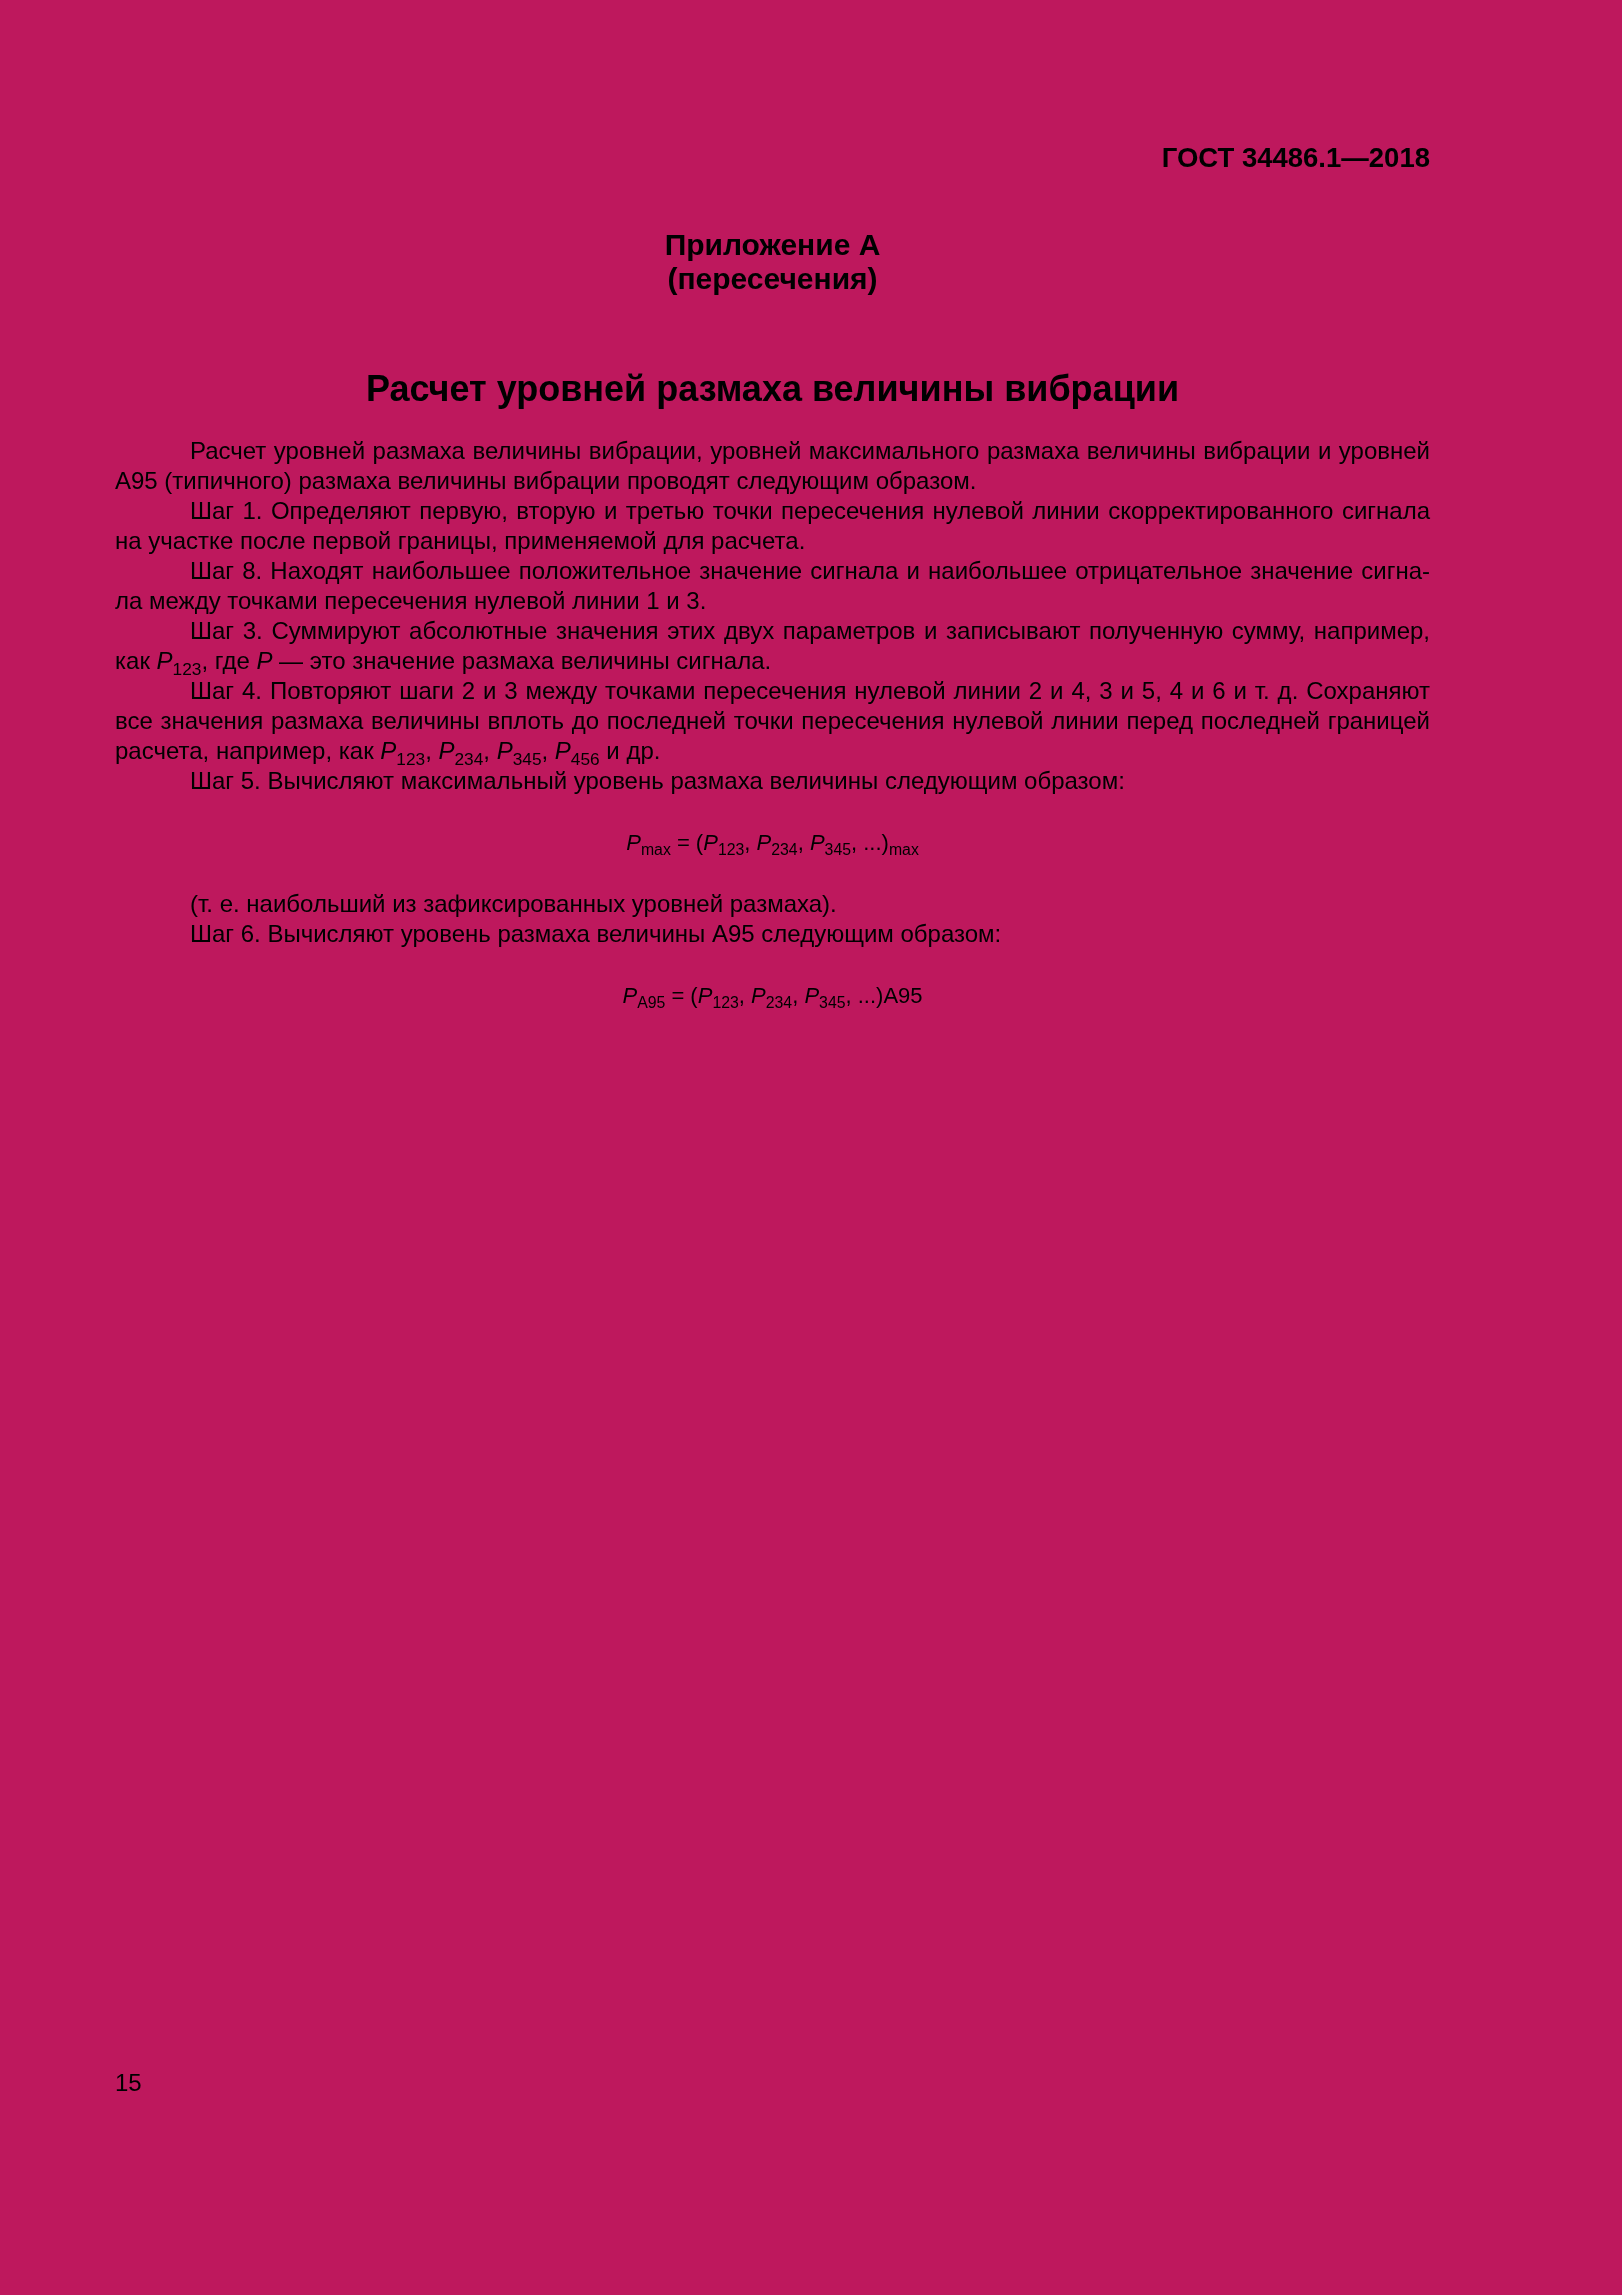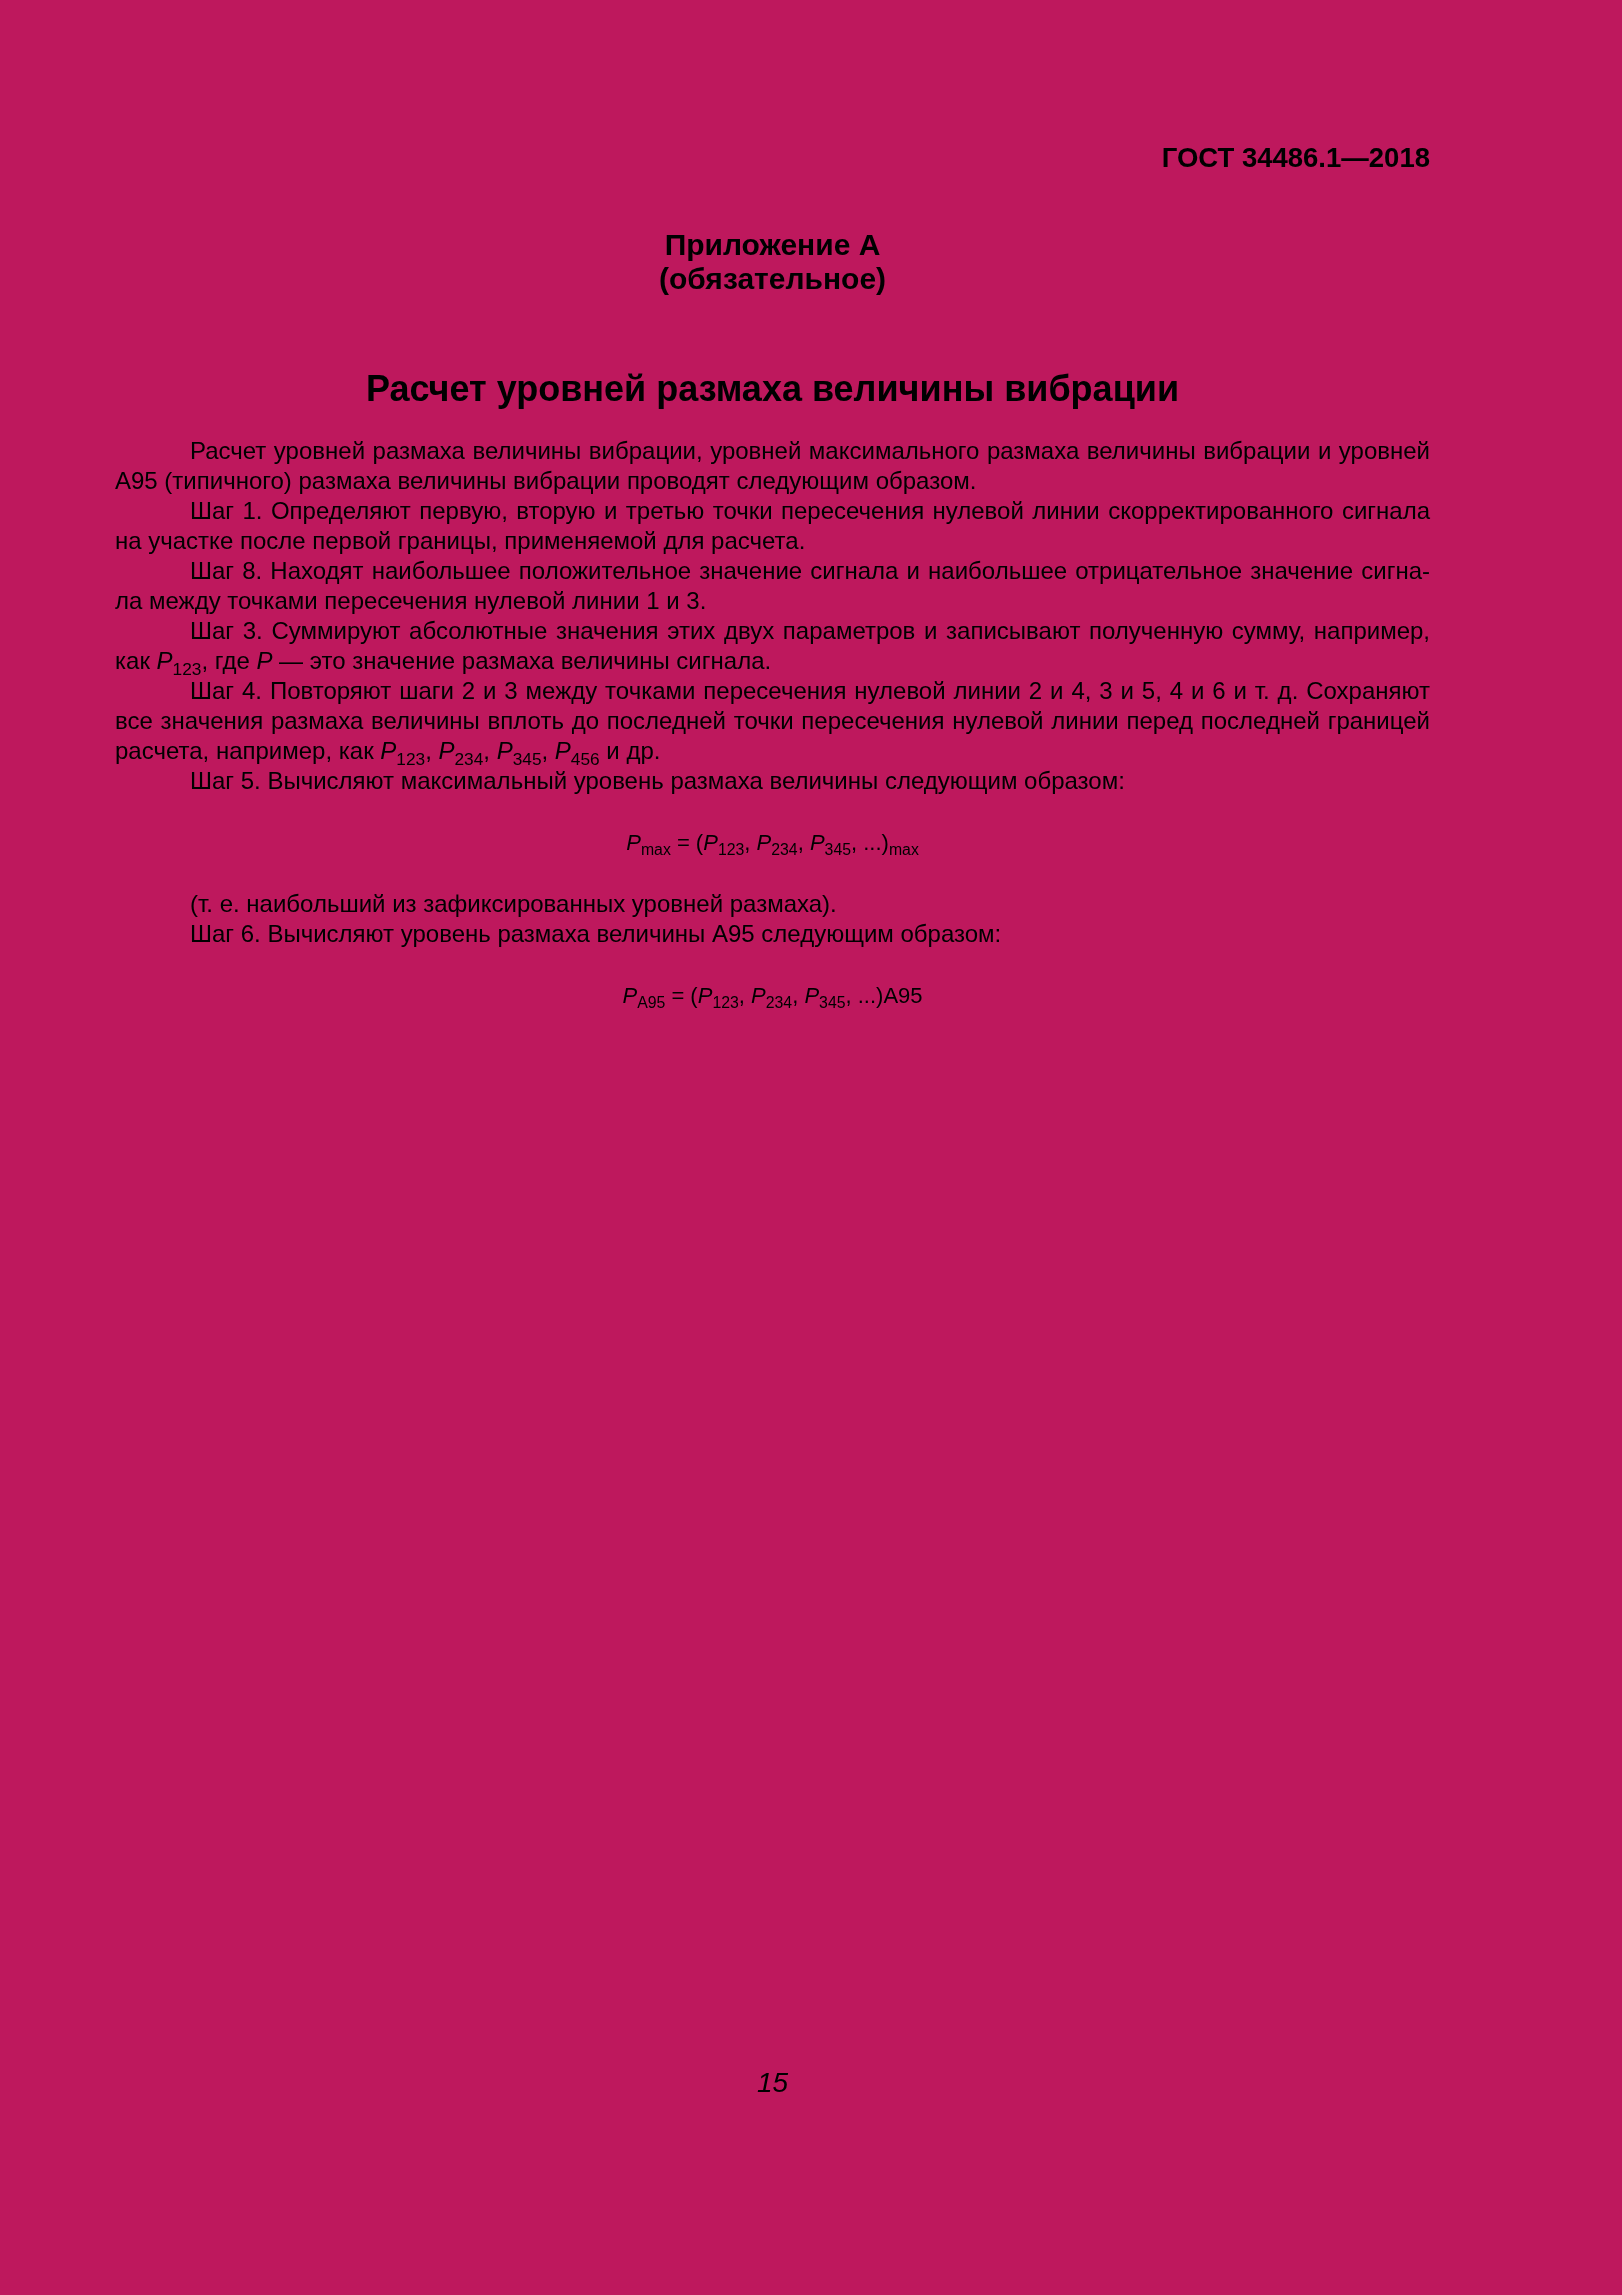--- a/index.html
+++ b/index.html
@@ -70,36 +70,35 @@
     font-size: 22px;
     line-height: 34px;
   }
   .formula.pmax { margin: 30px 0 29px 0; }
   .formula.pa95 { margin: 30px 0 0 0; }
   .page-number {
     position: absolute;
     top: 2068px;
     left: 115px;
     width: 1315px;
-    text-align: center;
-    font-size: 28px;
+    text-align: left;
+    font-size: 24px;
     line-height: 29.4px;
-    font-style: italic;
   }
 </style>
 </head>
 <body>
 
 <div class="page">
 
   <div class="running-header">ГОСТ 34486.1—2018</div>
 
   <div class="appendix">
     <div>Приложение А</div>
-    <div>(обязательное)</div>
+    <div>(пересечения)</div>
   </div>
 
   <div class="section-heading">Расчет уровней размаха величины вибрации</div>
 
   <div class="body-text">
 
     <div class="line indent">Расчет уровней размаха величины вибрации, уровней максимального размаха величины вибрации и уровней</div>
     <div class="line last">А95 (типичного) размаха величины вибрации проводят следующим образом.</div>
 
     <div class="line indent">Шаг 1. Определяют первую, вторую и третью точки пересечения нулевой линии скорректированного сигнала</div>

